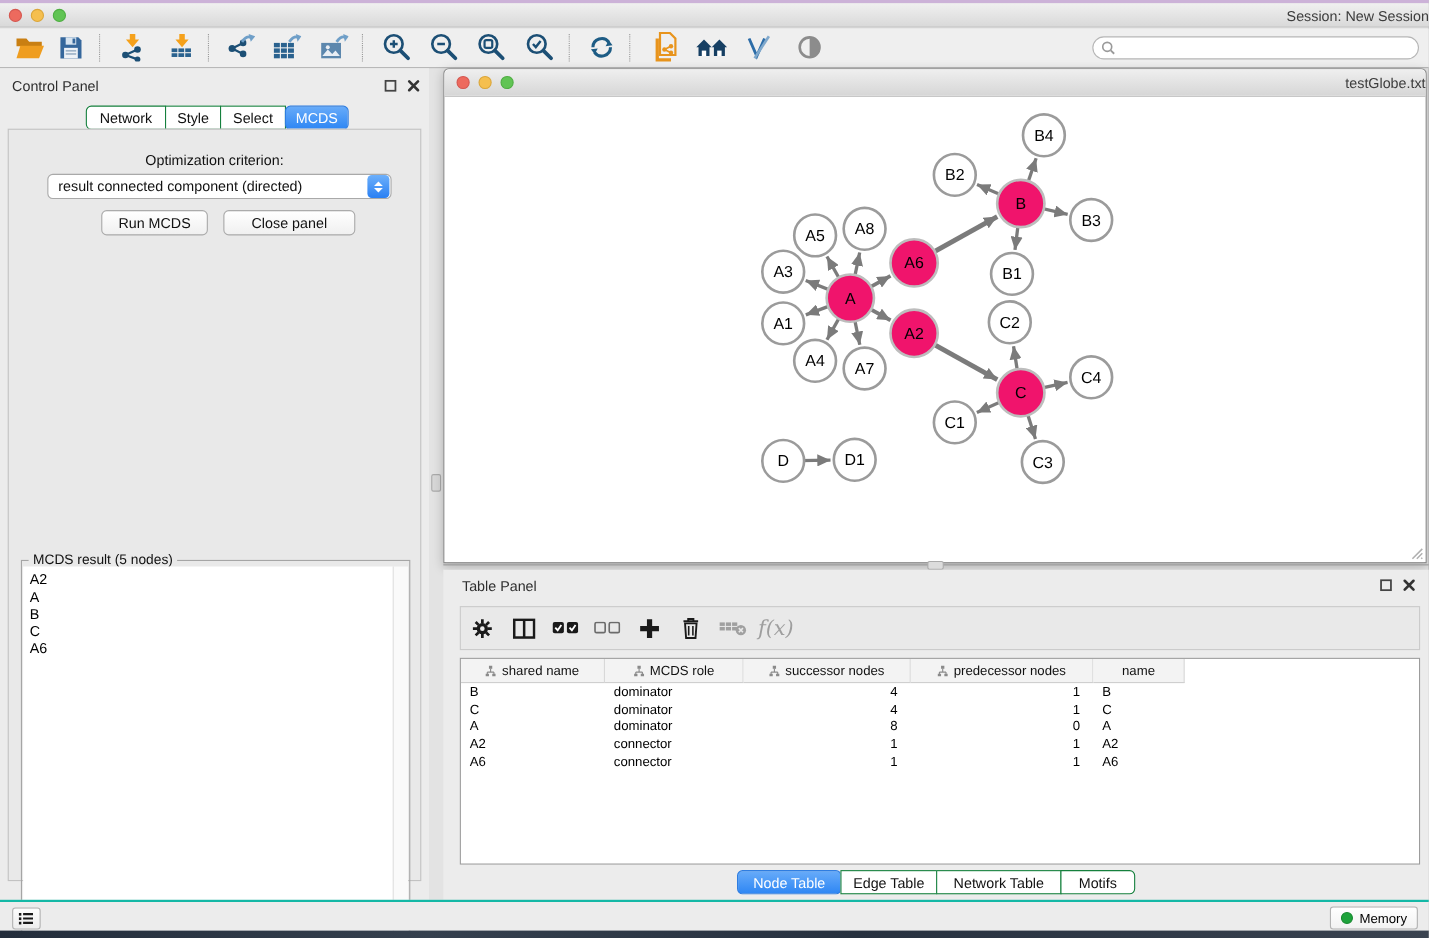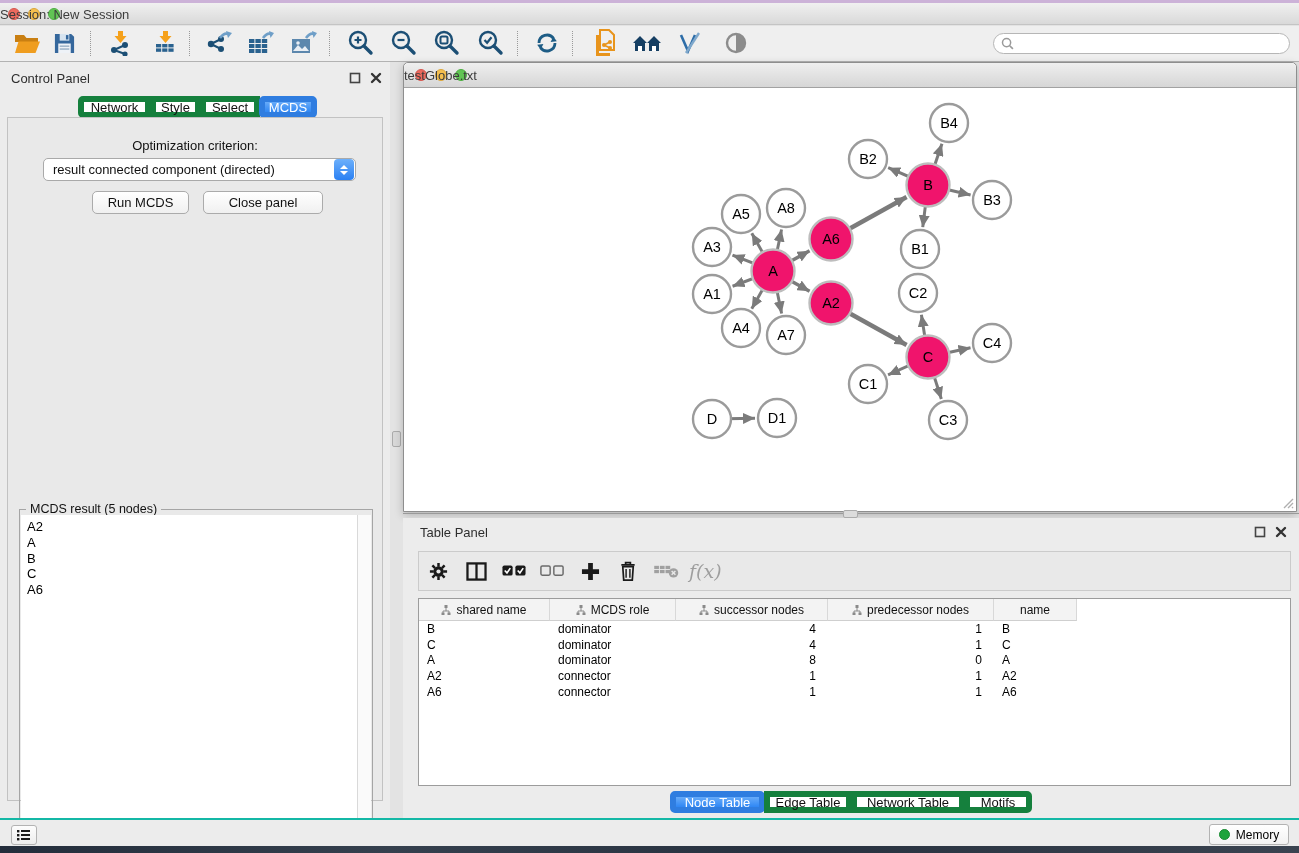--- a/index.html
+++ b/index.html
@@ -9,41 +9,41 @@
 
   
   .top-strip { position:absolute; left:0; top:0; width:1299px; height:3px; background:#ccb2d8; }
   .titlebar { position:absolute; left:0; top:3px; width:1299px; height:22px;
               background:linear-gradient(#f0f0f0,#d9d9d9); border-bottom:1px solid #c4c4c4; }
   .lights { position:absolute; left:8px; top:5px; display:flex; gap:8px; }
   .light { width:12px; height:12px; border-radius:50%; }
   .light.red    { background:#ed6a5e; border:1px solid #d55750; }
   .light.yellow { background:#f5bf4f; border:1px solid #dba63a; }
   .light.green  { background:#61c454; border:1px solid #4eae42; }
-  .win-title { position:absolute; left:0; right:0; top:4px; text-align:left; font-size:13px; color:#3c3c3c; }
+  .win-title { position:absolute; left:0; right:0; top:4px; text-align:right; font-size:13px; color:#3c3c3c; }
 
   
   .toolbar { position:absolute; left:0; top:26px; width:1299px; height:36px;
              background:#efefef; border-bottom:1px solid #b2b2b2; }
   .tbtn { position:absolute; top:2px; width:34px; height:30px; display:flex; align-items:center;
           justify-content:center; background:none; border:none; cursor:default; }
   .tsep { position:absolute; top:5px; height:25px; width:0; border-left:1px dotted #9a9a9a; }
   .search-box { position:absolute; left:993px; top:7px; width:297px; height:21px; background:#fff;
                 border:1px solid #b6b6b6; border-radius:11px; display:flex; align-items:center; }
   .search-box svg { margin-left:7px; }
   .search-box input { border:none; outline:none; background:transparent; flex:1; height:17px;
                       font-size:12px; padding:0 8px 0 4px; }
 
   
   .control-panel { position:absolute; left:0; top:62px; width:390px; height:756px; background:#ececec; }
   .panel-hdr-title { position:absolute; left:11px; top:9px; font-size:13px; color:#2e2e2e; }
   .panel-hdr-btns { position:absolute; right:8px; top:10px; display:flex; gap:9px; }
   .cp-tabs { position:absolute; left:78px; top:34px; display:flex; }
   .tab { height:22px; font-size:13px; display:flex; align-items:center; justify-content:center;
-         background:#fff; border:6px solid #15803d; color:#111; margin-left:-1px; }
+         background:#fff; border:1px solid #15803d; color:#111; margin-left:-1px; }
   .tab:first-child { border-radius:5px 0 0 5px; margin-left:0; }
   .tab:last-child { border-radius:0 5px 5px 0; }
   .tab.active { background:linear-gradient(#67abf9,#2f87f4); border-color:#2f7de0; color:#fff; border-radius:5px; }
   .cp-body { position:absolute; left:7px; top:55px; width:376px; height:684px;
              background:#e9e9e9; border:1px solid #c2c2c2; }
   .opt-label { position:absolute; left:0; width:100%; top:20px; text-align:center; font-size:13px; color:#111; }
   .dropdown { position:absolute; left:35px; top:40px; width:313px; height:23px; background:#fff;
               border:1px solid #a9a9a9; border-radius:5px; font-size:13px; color:#111;
               display:flex; align-items:center; }
   .dropdown .dd-text { flex:1; padding-left:9px; white-space:nowrap; overflow:hidden; }

